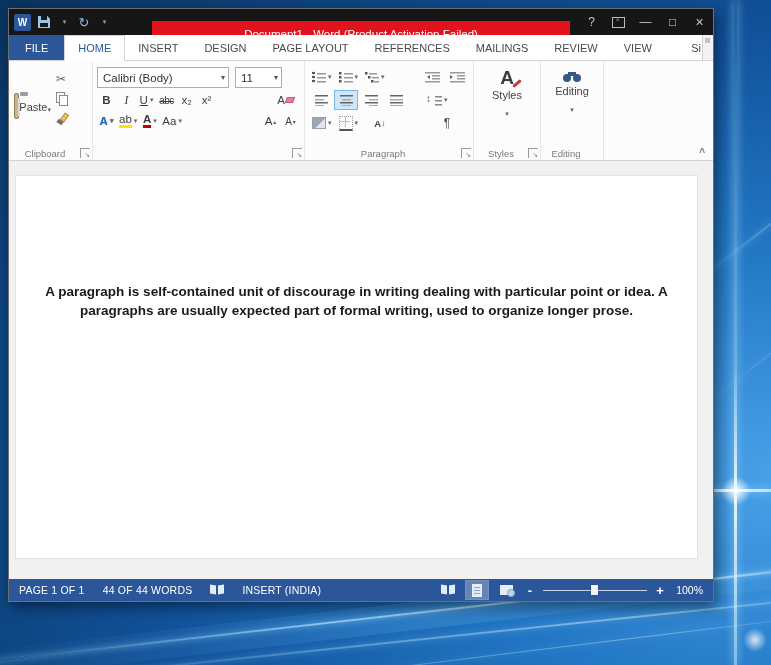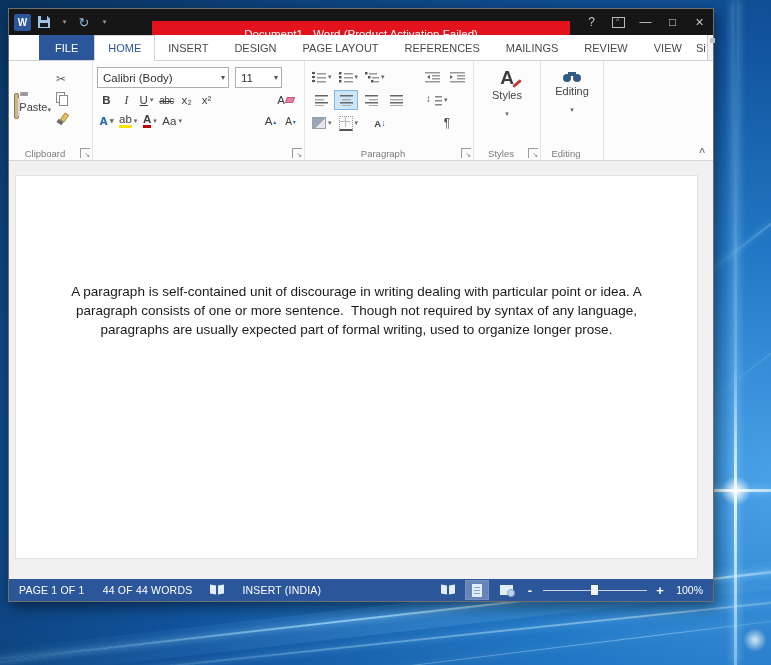--- a/index.html
+++ b/index.html
@@ -58,21 +58,21 @@
   .win-controls{margin-left:auto;display:flex;height:100%;z-index:2;}
   .ctrl{width:27px;display:flex;align-items:center;justify-content:center;color:#c6c6c6;font-size:12px;}
   .ctrl.close{font-size:14px;}
   .rdo-icon{width:11px;height:9px;border:1px solid #bbb;position:relative;}
   .rdo-icon::after{content:"^";position:absolute;left:3px;top:-1px;font-size:7px;color:#bbb;}
 
   
   .tabrow{height:25px;flex:0 0 25px;background:#fff;display:flex;align-items:stretch;
       font-size:11px;color:#4a4a4a;border-bottom:1px solid #d4d4d4;position:relative;}
   .tab{display:flex;align-items:center;padding:0 13px;white-space:nowrap;}
-  .tab.file{background:var(--accent);color:#fff;padding:0 16px;margin-left:30px;}
+  .tab.file{background:var(--accent);color:#fff;padding:0 16px;}
   .tab.active{color:var(--accent);background:#fff;border:1px solid #d4d4d4;border-bottom:1px solid #fff;
       margin-bottom:-1px;z-index:1;}
   .signin{margin-left:auto;display:flex;align-items:center;color:#444;padding:0 1px;}
   .mini-scroll{width:10px;border-left:1px solid #d0d0d0;background:#f2f2f2;position:relative;}
   .mini-scroll::after{content:"";position:absolute;left:2px;top:3px;width:5px;height:5px;background:#c2c2c2;}
 
   
   .ribbon{height:99px;flex:0 0 99px;background:#fcfcfc;border-bottom:1px solid #d4d4d4;
       display:flex;align-items:stretch;position:relative;padding-left:1px;}
   .group{position:relative;border-right:1px solid #e4e4e4;padding:6px 4px 15px;display:flex;}
@@ -196,21 +196,21 @@
       border-radius:50%;background:#335a86;}
   .binoculars::before{left:0;}
   .binoculars::after{right:0;}
   .collapse{position:absolute;right:8px;bottom:2px;color:#777;font-size:10px;font-weight:bold;}
   .collapse::after{content:"^";}
 
   
   .docarea{flex:1;background:#f1f1f1;position:relative;overflow:hidden;}
   .page{position:absolute;left:7px;top:15px;width:681px;height:382px;background:#fff;
       box-shadow:0 0 0 1px #e3e3e3;}
-  .doc-text{margin-top:106px;text-align:center;font-size:13.5px;line-height:19px;color:#1a1a1a;}
+  .doc-text{margin-top:106px;text-align:center;font-size:13.5px;line-height:19px;color:#1a1a1a;font-weight:bold;}
   .docline{white-space:pre-wrap;}
 
   
   .statusbar{height:22px;flex:0 0 22px;background:var(--statusbar_bg);color:#fff;display:flex;
       align-items:center;font-size:10.5px;padding:0 10px;}
   .sb-item{margin-right:18px;display:flex;align-items:center;letter-spacing:.2px;white-space:nowrap;}
   .ic-proof{width:14px;height:10px;position:relative;margin-right:18px;}
   .ic-proof::before,.ic-proof::after{content:"";position:absolute;top:0;width:6px;height:9px;background:#e3edf8;}
   .ic-proof::before{left:0;transform:skewY(8deg);}
   .ic-proof::after{right:0;transform:skewY(-8deg);}
@@ -424,21 +424,20 @@
       <span class="group-label">Editing</span>
     </div>
 
     <span class="collapse"></span>
   </div>
 
   <div class="docarea">
     <div class="page">
       <div class="doc-text">
         <div class="docline">A paragraph is self-contained unit of discourage in writing dealing with particular point or idea. A</div>
-        <div class="docline">paragraph consists of one or more sentence.  Though not required by syntax of any language,</div>
         <div class="docline">paragraphs are usually expected part of formal writing, used to organize longer prose.</div>
       </div>
     </div>
   </div>
 
   <div class="statusbar">
     <span class="sb-item">PAGE 1 OF 1</span>
     <span class="sb-item">44 OF 44 WORDS</span>
     <span class="ic-proof"></span>
     <span class="sb-item">INSERT (INDIA)</span>

